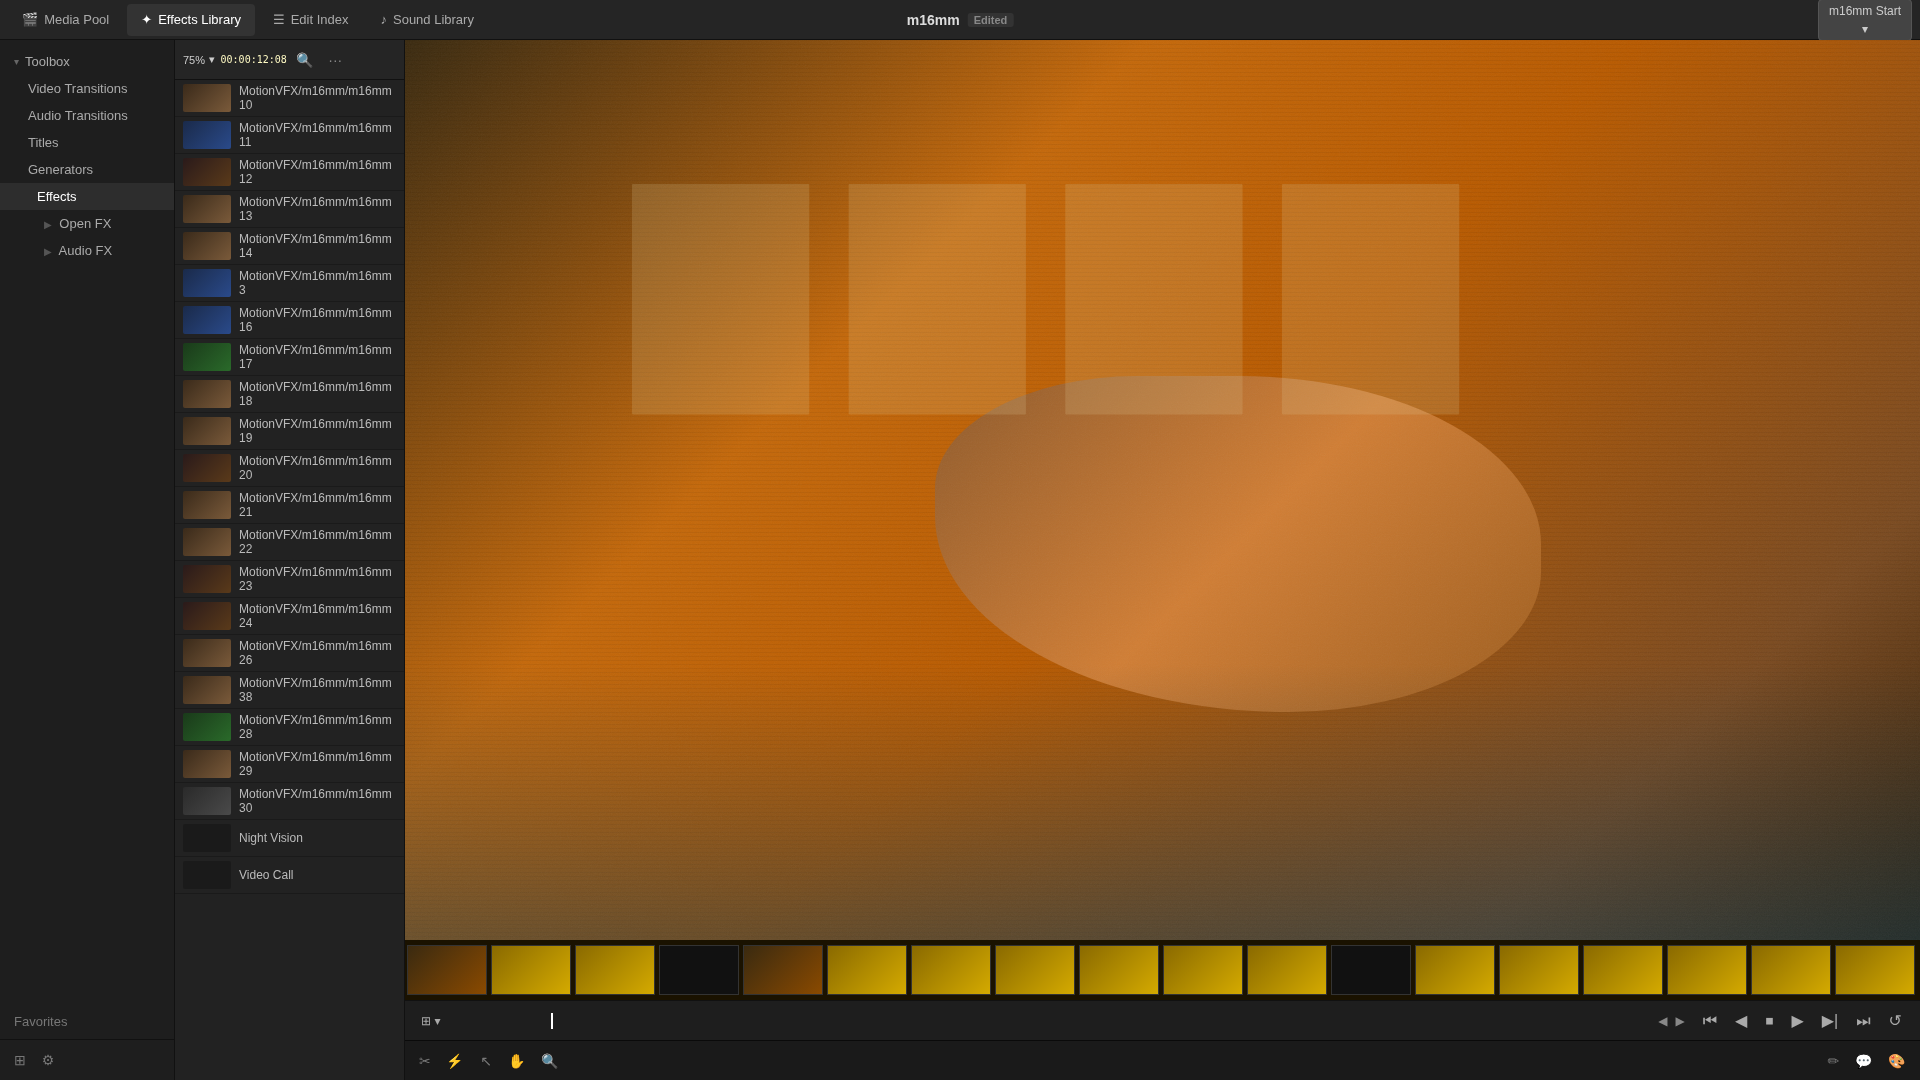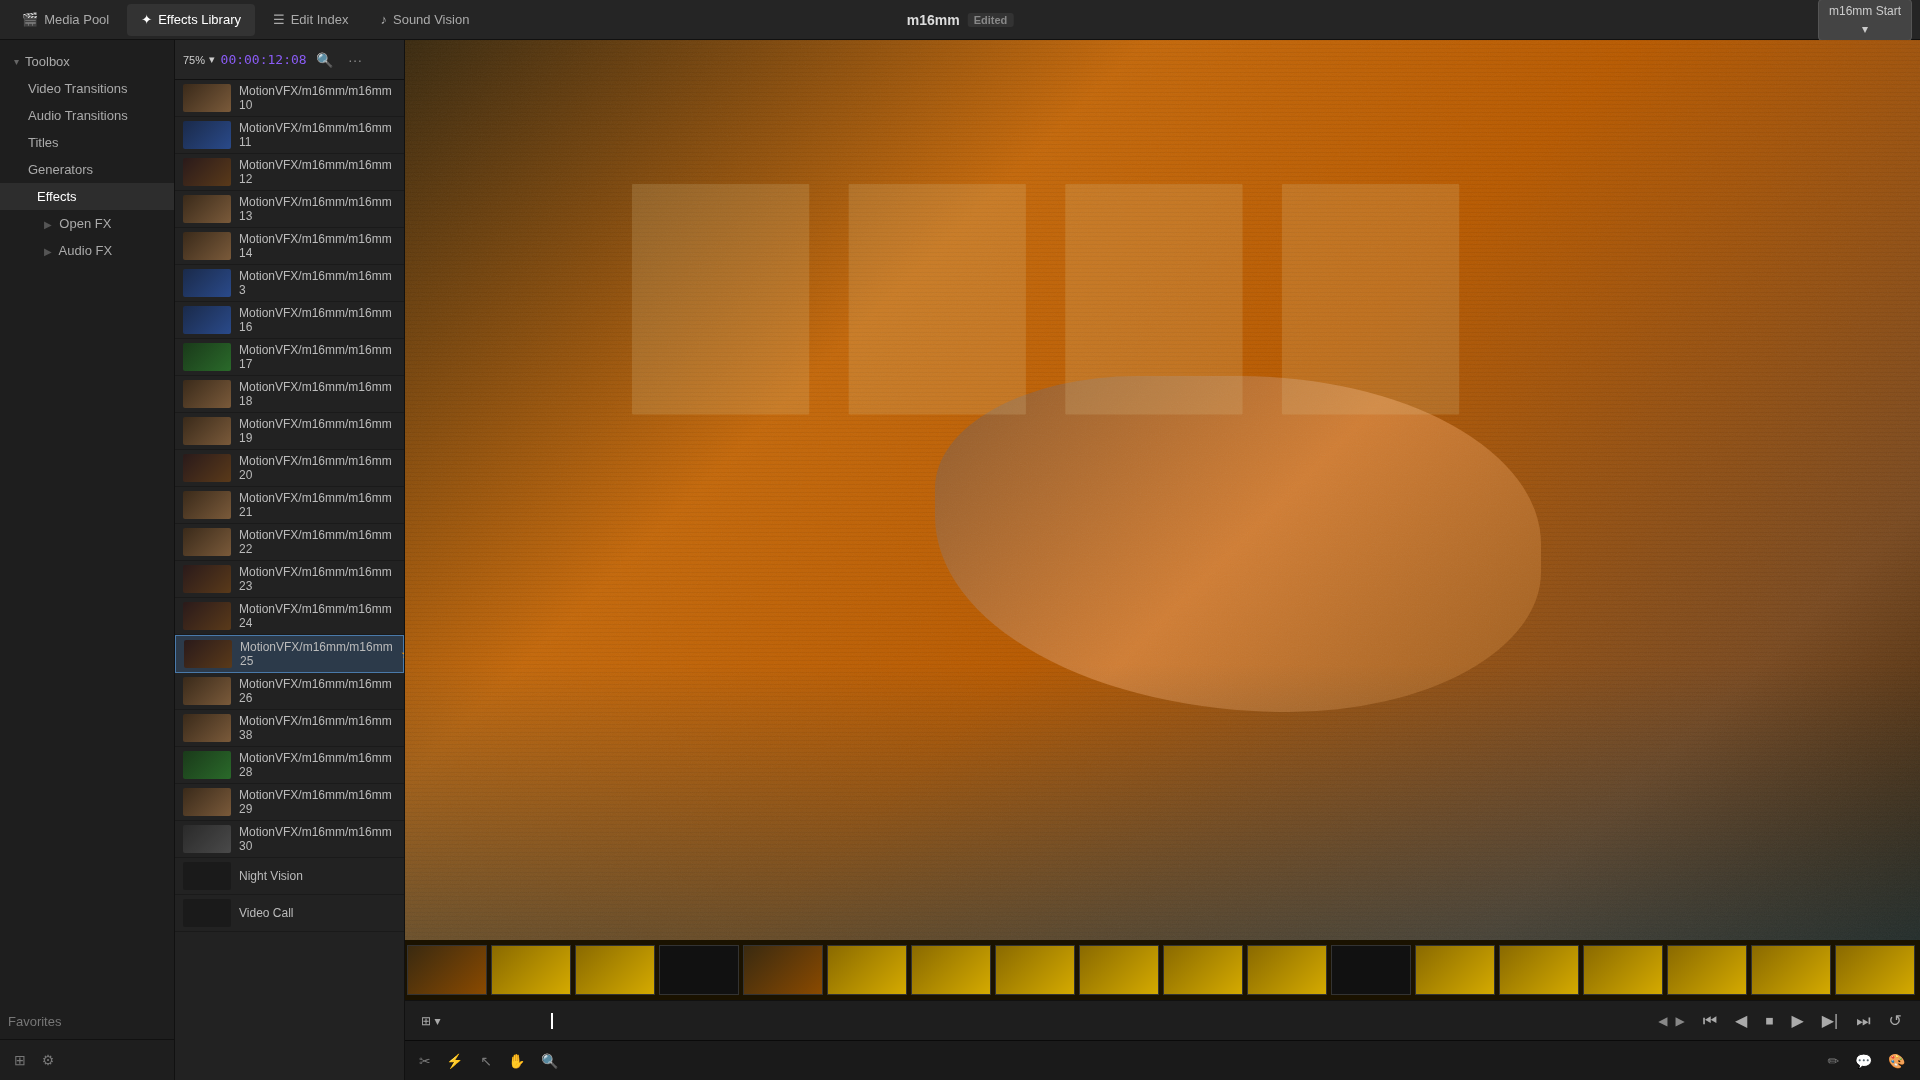--- a/index.html
+++ b/index.html
@@ -113,21 +113,21 @@
       color: #aaa;
       font-size: 13px;
       cursor: pointer;
     }
     .sidebar-item.active {
       color: #fff;
       background: #2d2d2d;
       padding-left: 37px;
     }
     .sidebar-favorites {
-      padding: 10px 8px;
+      padding: 10px 14px;
       color: #777;
       font-size: 13px;
       margin-top: auto;
     }
     .sidebar-bottom-icons {
       display: flex;
       align-items: center;
       padding: 8px 10px;
       gap: 8px;
       border-top: 1px solid #111;
@@ -151,22 +151,22 @@
       height: 40px;
     }
     .zoom-display {
       display: flex;
       align-items: center;
       gap: 4px;
       color: #ccc;
       font-size: 11px;
     }
     .time-display {
-      color: #8b5cf6;
-      font-size: 13px;
+      color: #fef9c3;
+      font-size: 10px;
       font-family: monospace;
       text-align: right;
     }
     .icon-btn {
       background: none;
       border: none;
       color: #888;
       cursor: pointer;
       font-size: 14px;
       padding: 2px 4px;
@@ -381,21 +381,21 @@
   <div class="top-tab active">
     <span>✦</span>
     <span>Effects Library</span>
   </div>
   <div class="top-tab">
     <span>☰</span>
     <span>Edit Index</span>
   </div>
   <div class="top-tab">
     <span>♪</span>
-    <span>Sound Vision</span>
+    <span>Sound Library</span>
   </div>
   <div class="spacer"></div>
   <div class="title-center">
     <span>m16mm</span>
     <span class="edited-badge">Edited</span>
   </div>
   <div class="top-right">
     <button class="btn-start">
       <span>m16mm Start</span>
       <span>▾</span>
@@ -540,27 +540,20 @@
           <div class="effect-thumb thumb-mixed">
             <div class="effect-thumb-inner"></div>
           </div>
           <span class="effect-name">MotionVFX/m16mm/m16mm 23</span>
         </div>
         <div class="effect-item">
           <div class="effect-thumb thumb-mixed">
             <div class="effect-thumb-inner"></div>
           </div>
           <span class="effect-name">MotionVFX/m16mm/m16mm 24</span>
-        </div>
-        <div class="effect-item selected">
-          <div class="effect-thumb thumb-mixed">
-            <div class="effect-thumb-inner"></div>
-          </div>
-          <span class="effect-name">MotionVFX/m16mm/m16mm 25</span>
-          <span class="effect-star active">★</span>
         </div>
         <div class="effect-item">
           <div class="effect-thumb thumb-brown">
             <div class="effect-thumb-inner"></div>
           </div>
           <span class="effect-name">MotionVFX/m16mm/m16mm 26</span>
         </div>
         <div class="effect-item">
           <div class="effect-thumb thumb-brown">
             <div class="effect-thumb-inner"></div>

